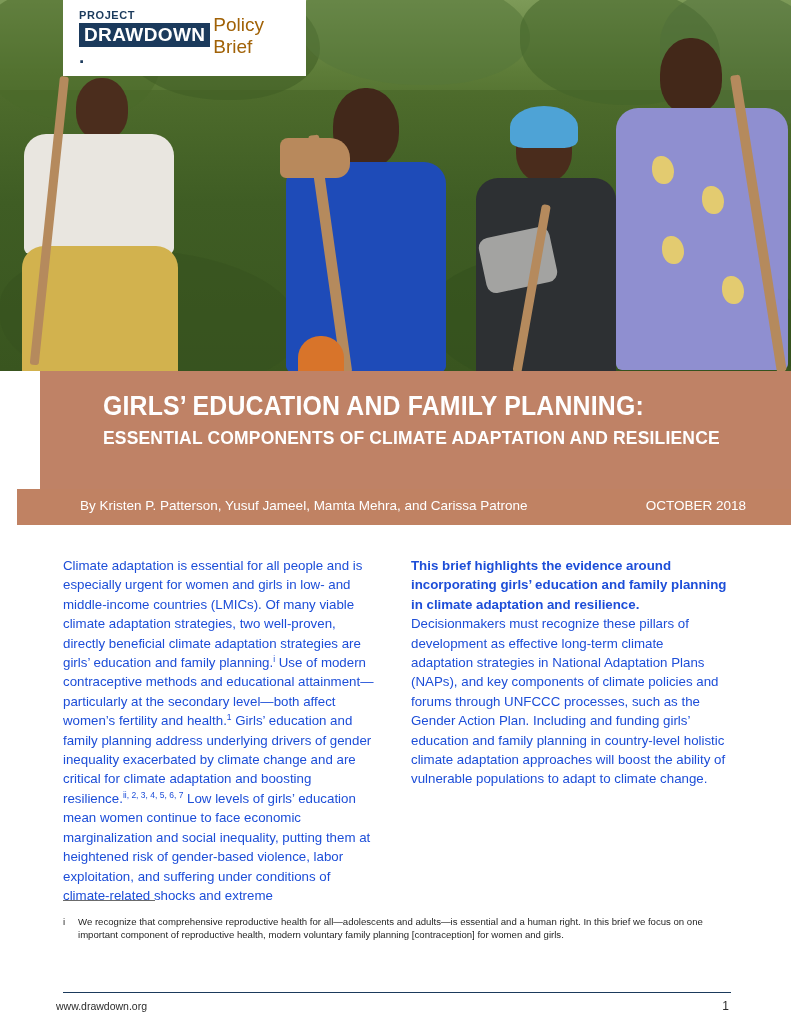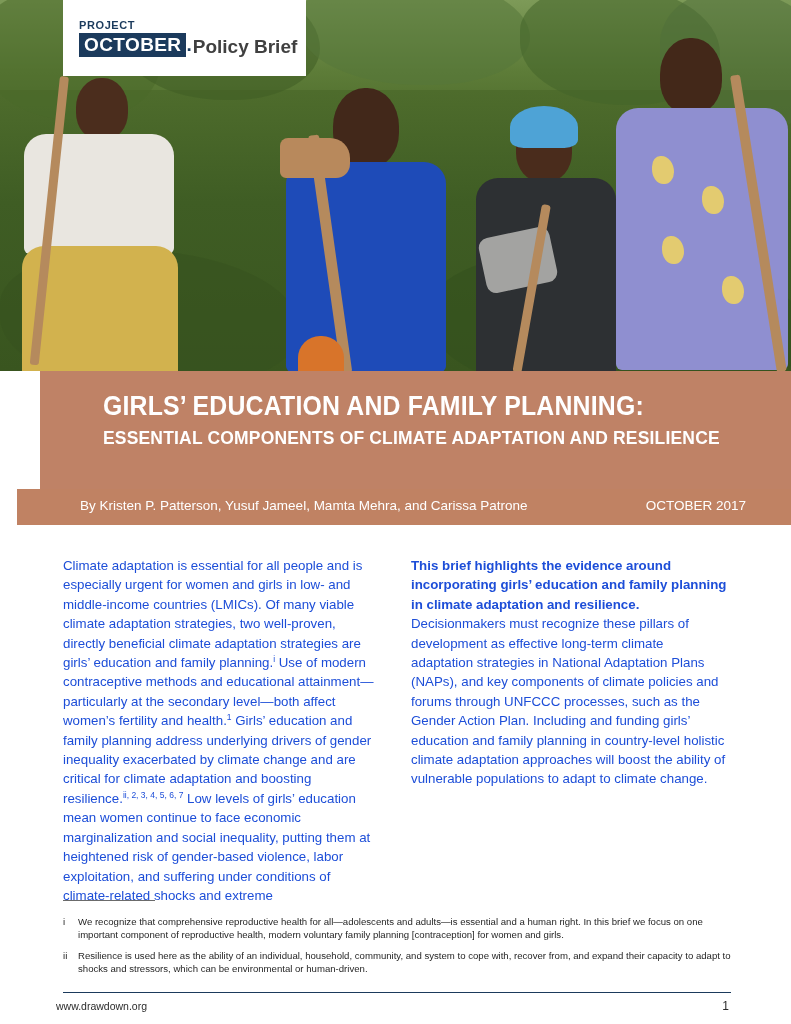--- a/index.html
+++ b/index.html
@@ -46,21 +46,21 @@
   .logo-mark { margin-left:16px; line-height:1; }
   .logo-project {
     font-weight:bold; font-size:11px; letter-spacing:.6px; color:#1b3a5c;
   }
   .logo-drawdown {
     background:#1b3a5c; color:#fff; font-weight:bold; font-size:19px;
     letter-spacing:.4px; padding:2px 5px 3px 5px; display:inline-block; margin-top:2px;
   }
   .logo-dot { color:#1b3a5c; font-weight:bold; font-size:19px; }
   .policy-brief {
-    margin-left:1px; color:#404040; font-size:19px; font-weight:700;
+    margin-left:1px; color:#a16207; font-size:19px; font-weight:400;
     align-self:flex-end; margin-bottom:18px;
   }
 
   
   .title-band {
     position:absolute; top:371px; left:0; width:791px; height:118px;
     background: rgba(181,110,77,0.86);
     color:#ffffff;
     margin-left:40px;
   }
@@ -166,53 +166,49 @@
       <div class="leaf" style="left:40px;top:120px;width:22px;height:28px;background:#e8cf6a;opacity:.95;"></div>
       <div class="leaf" style="left:90px;top:150px;width:22px;height:28px;background:#e8cf6a;opacity:.95;"></div>
       <div class="leaf" style="left:50px;top:200px;width:22px;height:28px;background:#e8cf6a;opacity:.95;"></div>
       <div class="leaf" style="left:110px;top:240px;width:22px;height:28px;background:#e8cf6a;opacity:.95;"></div>
       <div class="hoe" style="left:118px;top:40px;width:10px;height:300px;transform:rotate(-9deg);"></div>
     </div>
 
     <div class="logo-box">
       <div class="logo-mark">
         <div class="logo-project">PROJECT</div>
-        <span class="logo-drawdown">OCTOBER</span><span class="logo-dot">.</span>
+        <span class="logo-drawdown">DRAWDOWN</span><span class="logo-dot">.</span>
       </div>
       <div class="policy-brief">Policy Brief</div>
     </div>
   </div>
 
   <div class="title-band">
     <div class="title-main">GIRLS’ EDUCATION AND FAMILY PLANNING:</div>
     <div class="title-sub">ESSENTIAL COMPONENTS OF CLIMATE ADAPTATION AND RESILIENCE</div>
   </div>
   <div class="byline-band">
     <div class="byline">By Kristen P. Patterson, Yusuf Jameel, Mamta Mehra, and Carissa Patrone</div>
-    <div class="pubdate">OCTOBER 2017</div>
+    <div class="pubdate">OCTOBER 2018</div>
   </div>
 
   <div class="body-wrap">
     <div class="col">
       <p>Climate adaptation is essential for all people and is especially urgent for women and girls in low- and middle-income countries (LMICs). Of many viable climate adaptation strategies, two well-proven, directly beneficial climate adaptation strategies are girls’ education and family planning.<sup>i</sup> Use of modern contraceptive methods and educational attainment—particularly at the secondary level—both affect women’s fertility and health.<sup>1</sup> Girls’ education and family planning address underlying drivers of gender inequality exacerbated by climate change and are critical for climate adaptation and boosting resilience.<sup>ii, 2, 3, 4, 5, 6, 7</sup> Low levels of girls’ education mean women continue to face economic marginalization and social inequality, putting them at heightened risk of gender-based violence, labor exploitation, and suffering under conditions of climate-related shocks and extreme</p>
     </div>
     <div class="col">
       <p><span class="lead-bold">This brief highlights the evidence around incorporating girls’ education and family planning in climate adaptation and resilience.</span><span> Decisionmakers must recognize these pillars of development as effective long-term climate adaptation strategies in National Adaptation Plans (NAPs), and key components of climate policies and forums through UNFCCC processes, such as the Gender Action Plan. Including and funding girls’ education and family planning in country-level holistic climate adaptation approaches will boost the ability of vulnerable populations to adapt to climate change.</span></p>
     </div>
   </div>
 
   <div class="fn-rule"></div>
   <div class="footnotes">
     <div class="fn">
       <div class="fn-mark">i</div>
       <div class="fn-text">We recognize that comprehensive reproductive health for all—adolescents and adults—is essential and a human right. In this brief we focus on one important component of reproductive health, modern voluntary family planning [contraception] for women and girls.</div>
     </div>
-    <div class="fn">
-      <div class="fn-mark">ii</div>
-      <div class="fn-text">Resilience is used here as the ability of an individual, household, community, and system to cope with, recover from, and expand their capacity to adapt to shocks and stressors, which can be environmental or human-driven.</div>
-    </div>
   </div>
 
   <div class="footer-rule"></div>
   <div class="footer-left">www.drawdown.org</div>
   <div class="footer-right">1</div>
 
 </div>
 
 </body></html>

